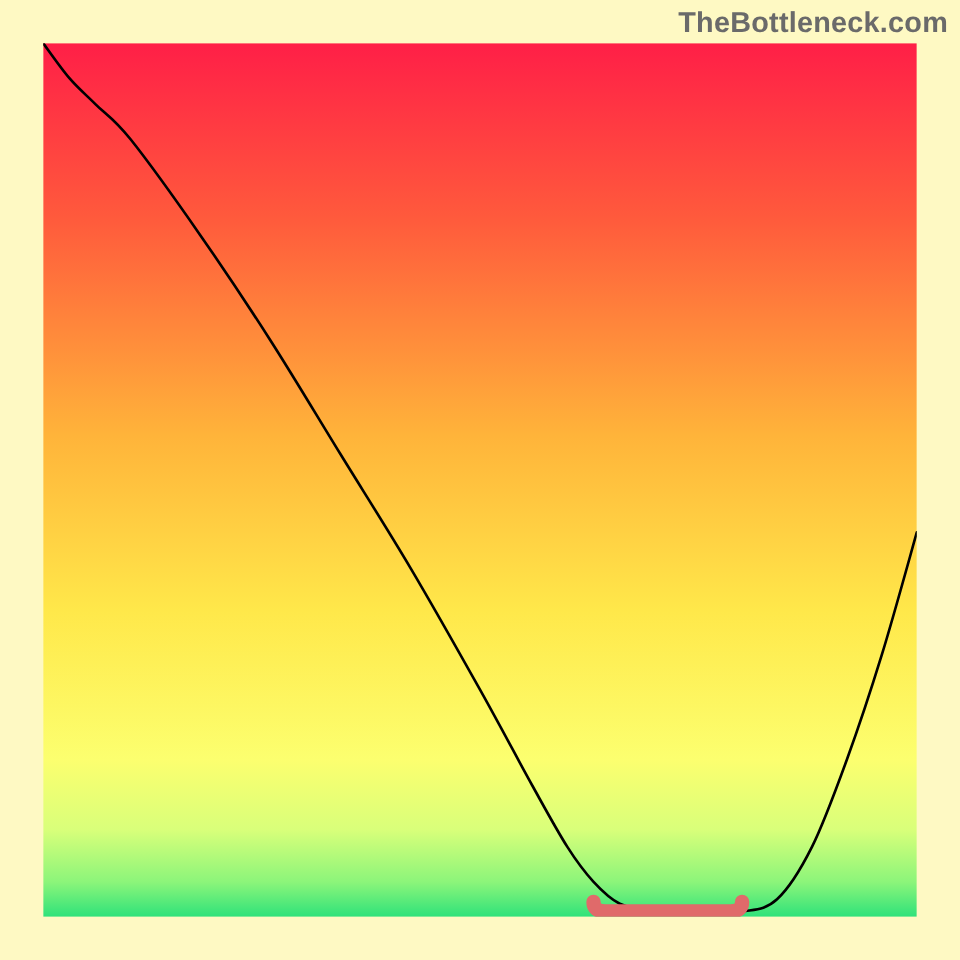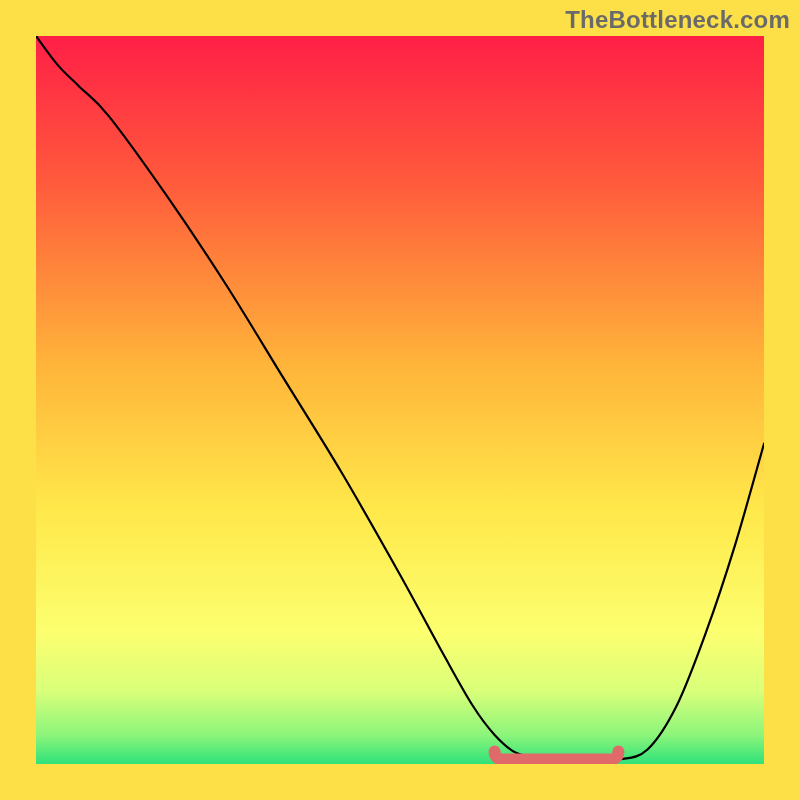--- a/index.html
+++ b/index.html
@@ -1,17 +1,17 @@
 <!DOCTYPE html>
 <html><head>
 <meta charset="utf-8">
 <style>
   * { margin: 0; padding: 0; box-sizing: border-box; }
   html, body { width: 800px; height: 800px; background: #000; overflow: hidden; }
-  .container { position: relative; width: 800px; height: 800px; background: #fde047; }
+  .container { position: relative; width: 800px; height: 800px; background: #fef9c3; }
   .watermark {
     position: absolute;
     top: 6px;
     right: 10px;
     font-family: Arial, Helvetica, sans-serif;
     font-size: 24px;
     font-weight: 600;
     color: #6a6a6a;
     letter-spacing: 0.2px;
   }

